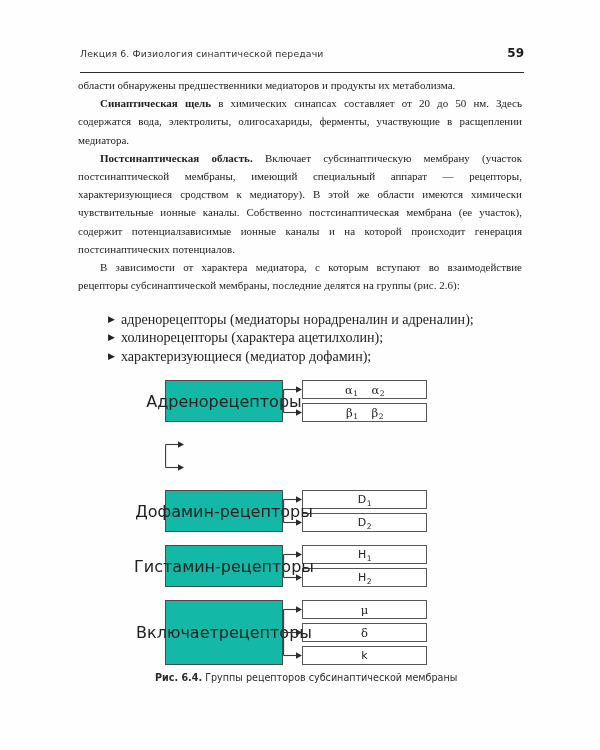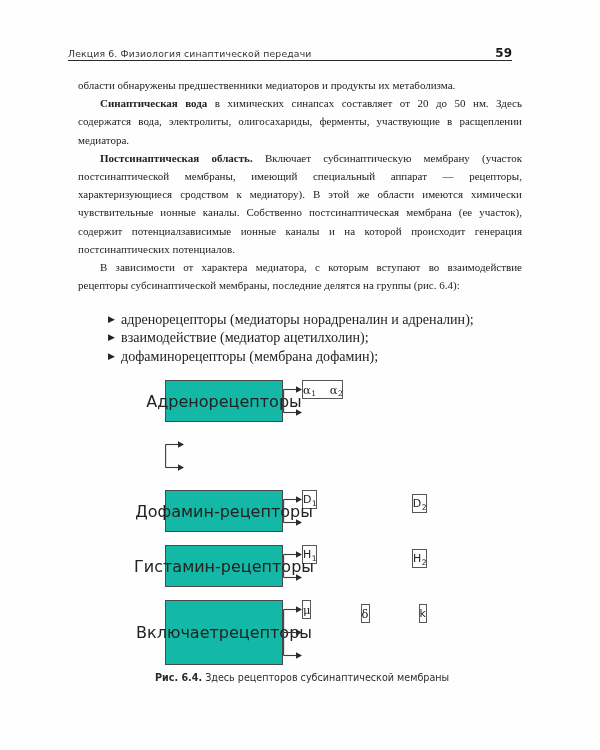--- a/index.html
+++ b/index.html
@@ -20,28 +20,28 @@
     position: absolute;
     left: 0; top: 0;
     width: 600px;
     height: 750px;
     background: #fefefe;
   }
 
   
   .header {
     position: absolute;
-    left: 68px;
+    left: 80px;
     top: 46px;
     width: 444px;
     display: flex;
     align-items: baseline;
     justify-content: space-between;
     border-bottom: 1.3px solid #2b2b2b;
-    padding-bottom: 0;
+    padding-bottom: 12px;
   }
   .header-title {
     font-family: "DejaVu Sans", sans-serif;
     font-size: 9.3px;
     letter-spacing: 0.15px;
     color: #ararar;
     color: #333;
   }
   .header-page {
     font-family: "DejaVu Sans", sans-serif;
@@ -129,20 +129,21 @@
   }
 
   .connector {
     position: relative;
     width: 19px;
     flex: 0 0 19px;
   }
   .right-col {
     flex: 1 1 auto;
     display: flex;
+    flex-direction: column;
     justify-content: space-between;
   }
   .right-box {
     box-sizing: border-box;
     border: 1.2px solid #55565a;
     background: #fff;
     height: 19px;
     display: flex;
     align-items: center;
     justify-content: center;
@@ -202,37 +203,37 @@
 
 <div class="page">
 
   <div class="header">
     <span class="header-title">Лекция 6. Физиология синаптической передачи</span>
     <span class="header-page">59</span>
   </div>
 
   <div class="body-text">
     <p class="para">области обнаружены предшественники медиаторов и продукты их метаболизма.</p>
-    <p class="para indent"><span class="lead">Синаптическая вода</span><span> в химических синапсах составляет от 20 до 50 нм. Здесь содержатся вода, электролиты, олигосахариды, ферменты, участвующие в расщеплении медиатора.</span></p>
+    <p class="para indent"><span class="lead">Синаптическая щель</span><span> в химических синапсах составляет от 20 до 50 нм. Здесь содержатся вода, электролиты, олигосахариды, ферменты, участвующие в расщеплении медиатора.</span></p>
     <p class="para indent"><span class="lead">Постсинаптическая область.</span><span> Включает субсинаптическую мембрану (участок постсинаптической мембраны, имеющий специальный аппарат — рецепторы, характеризующиеся сродством к медиатору). В этой же области имеются химически чувствительные ионные каналы. Собственно постсинаптическая мембрана (ее участок), содержит потенциалзависимые ионные каналы и на которой происходит генерация постсинаптических потенциалов.</span></p>
-    <p class="para indent">В зависимости от характера медиатора, с которым вступают во взаимодействие рецепторы субсинаптической мембраны, последние делятся на группы (рис. 6.4):</p>
+    <p class="para indent">В зависимости от характера медиатора, с которым вступают во взаимодействие рецепторы субсинаптической мембраны, последние делятся на группы (рис. 2.6):</p>
   </div>
 
   <div class="bullets">
     <div class="bullet-row">
       <span class="bullet-mark">▶</span>
       <span>адренорецепторы (медиаторы норадреналин и адреналин);</span>
     </div>
     <div class="bullet-row">
       <span class="bullet-mark">▶</span>
-      <span>взаимодействие (медиатор ацетилхолин);</span>
+      <span>холинорецепторы (характера ацетилхолин);</span>
     </div>
     <div class="bullet-row">
       <span class="bullet-mark">▶</span>
-      <span>дофаминорецепторы (мембрана дофамин);</span>
+      <span>характеризующиеся (медиатор дофамин);</span>
     </div>
   </div>
 
   <div class="figure" id="figure-root">
       <div class="group" style="height: 42px;">
         <div class="left-box">
           <span>Адренорецепторы</span>
         </div>
         <div class="connector">
           <svg class="arrow-svg" viewBox="0 0 19 42" preserveAspectRatio="none" style="height: 42px;">
@@ -241,20 +242,26 @@
             <polygon points="13,6.3 19,9.5 13,12.7" fill="#2b2b2b"></polygon>
             <line x1="0.6" x2="14" y1="32.5" y2="32.5" stroke="#3b3b3b" stroke-width="1.1"></line>
             <polygon points="13,29.3 19,32.5 13,35.7" fill="#2b2b2b"></polygon>
           </svg>
         </div>
         <div class="right-col">
           <div class="right-box">
             <div class="sub-list">
               <span class="sym greek"><span>α</span><sub>1</sub></span>
               <span class="sym greek"><span>α</span><sub>2</sub></span>
+            </div>
+          </div>
+          <div class="right-box">
+            <div class="sub-list">
+              <span class="sym greek"><span>β</span><sub>1</sub></span>
+              <span class="sym greek"><span>β</span><sub>2</sub></span>
             </div>
           </div>
         </div>
       </div>
       <div class="group" style="height: 42px;">
         <div class="connector">
           <svg class="arrow-svg" viewBox="0 0 19 42" preserveAspectRatio="none" style="height: 42px;">
             <line x1="0.6" x2="0.6" y1="9.5" y2="32.5" stroke="#3b3b3b" stroke-width="1.1"></line>
             <line x1="0.6" x2="14" y1="9.5" y2="9.5" stroke="#3b3b3b" stroke-width="1.1"></line>
             <polygon points="13,6.3 19,9.5 13,12.7" fill="#2b2b2b"></polygon>
@@ -350,16 +357,16 @@
           <div class="right-box">
             <div class="sub-list">
               <span class="sym"><span>k</span></span>
             </div>
           </div>
         </div>
       </div>
     </div>
 
   <div class="caption">
-    <b>Рис. 6.4.</b><span> Здесь рецепторов субсинаптической мембраны</span>
+    <b>Рис. 6.4.</b><span> Группы рецепторов субсинаптической мембраны</span>
   </div>
 
 </div>
 
 </body></html>

